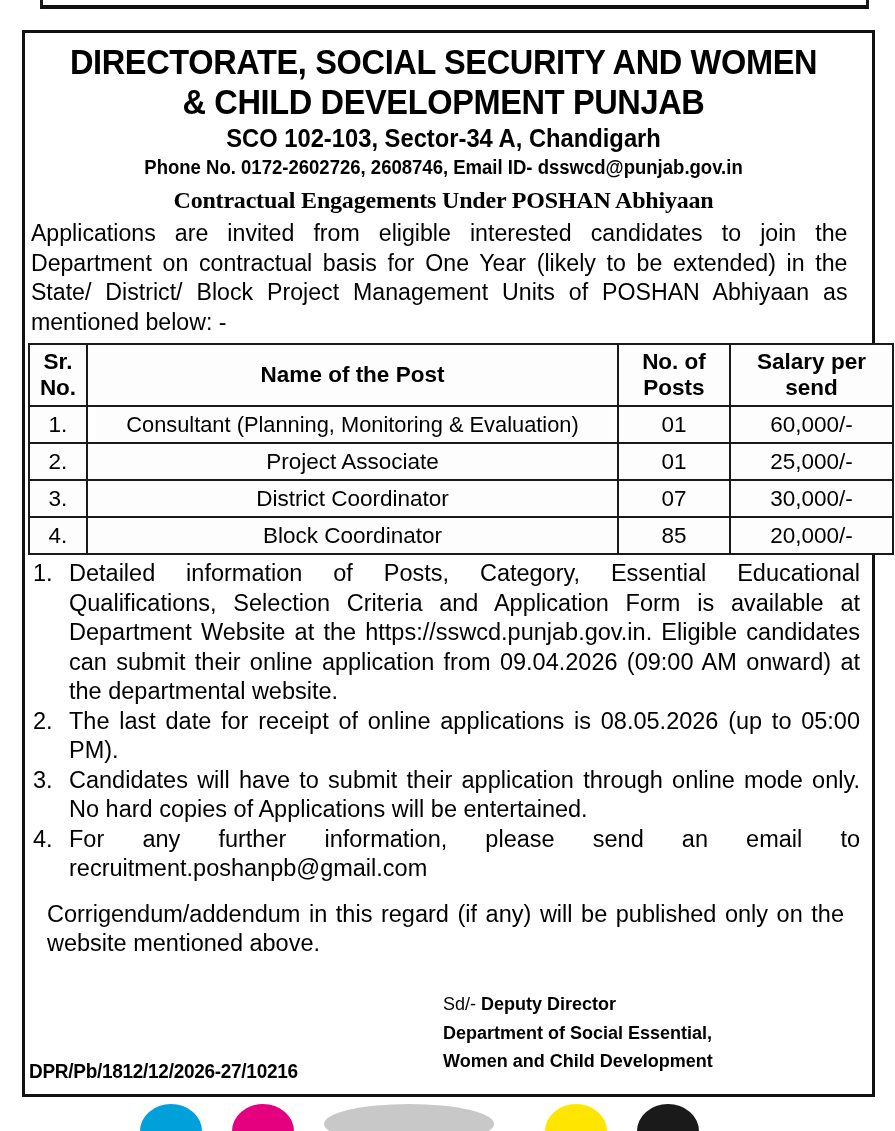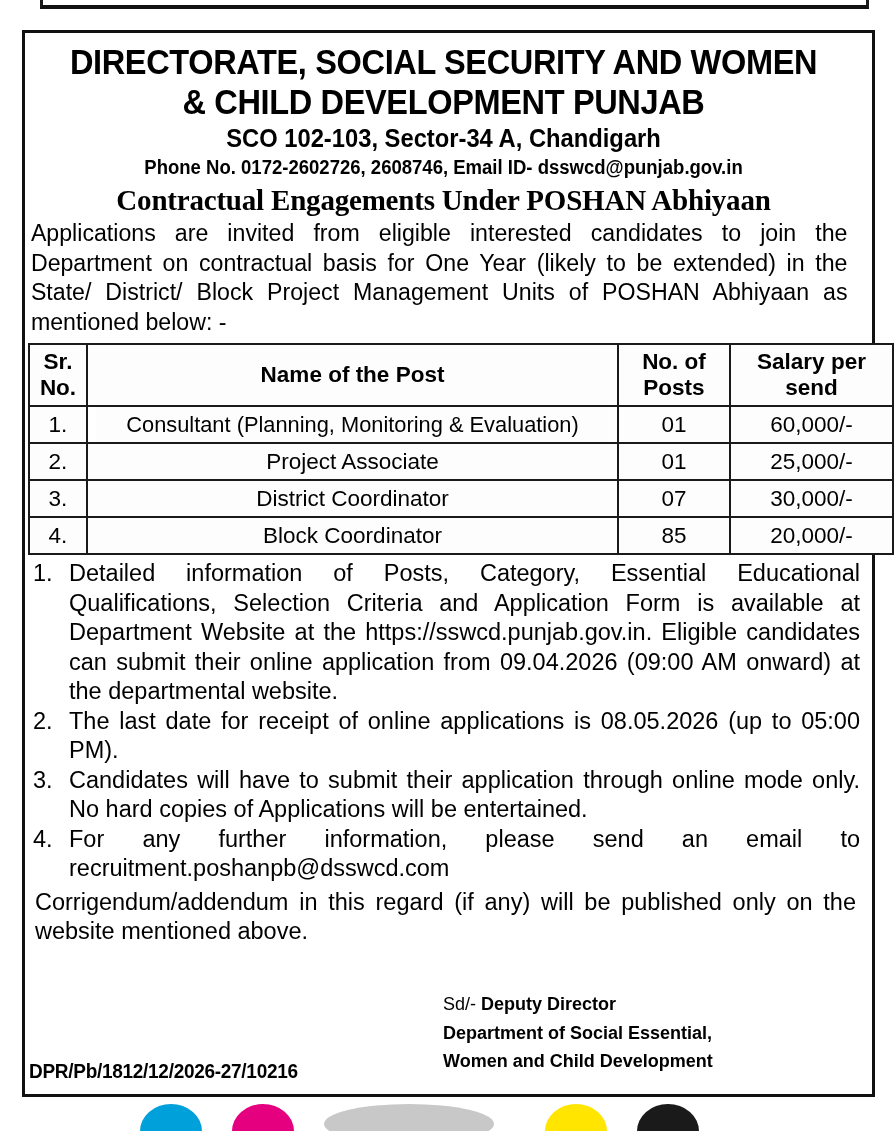--- a/index.html
+++ b/index.html
@@ -76,21 +76,21 @@
     line-height: 23px;
     text-align: center;
     transform: scaleX(0.95);
     transform-origin: center top;
     margin: 3px 0 0 0;
   }
 
   .scheme-title {
     font-family: "Liberation Serif", serif;
     font-weight: bold;
-    font-size: 29px;
+    font-size: 24px;
     line-height: 33px;
     text-align: center;
     letter-spacing: -0.2px;
     margin: 5px 0 2px 0;
   }
 
   .intro {
     font-size: 23.5px;
     line-height: 29.5px;
     text-align: justify;
@@ -161,21 +161,21 @@
   ol.notes > li.justify-full {
     text-align-last: justify;
   }
   .strong-inline { font-weight: normal; }
 
   .closing {
     font-size: 23.5px;
     line-height: 29.5px;
     text-align: justify;
     text-align-last: left;
-    margin: 4px;
+    margin: 16px;
     padding: 0 2px 0 6px;
   }
 
   .signature {
     position: absolute;
     left: 418px;
     top: 948px;
     font-size: 18px;
     line-height: 28.5px;
     font-weight: bold;
@@ -281,21 +281,21 @@
       <li>
         <span class="marker">1.</span><span>Detailed information of Posts, Category, Essential Educational Qualifications, Selection Criteria and Application Form is available at Department Website at the </span><span class="strong-inline">https://sswcd.punjab.gov.in</span><span>. Eligible candidates can submit their online application from </span><span class="strong-inline">09.04.2026 (09:00 AM onward)</span><span> at the departmental website.</span>
       </li>
       <li>
         <span class="marker">2.</span><span>The last date for receipt of online applications is 08.05.2026 (up to 05:00 PM).</span>
       </li>
       <li>
         <span class="marker">3.</span><span>Candidates will have to submit their application through online mode only. No hard copies of Applications will be entertained.</span>
       </li>
       <li class="justify-full">
-        <span class="marker">4.</span><span>For any further information, please send an email to </span><br><span class="strong-inline">recruitment.poshanpb@dsswcd.com</span>
+        <span class="marker">4.</span><span>For any further information, please send an email to </span><br><span class="strong-inline">recruitment.poshanpb@gmail.com</span>
       </li>
     </ol>
 
     <p class="closing">Corrigendum/addendum in this regard (if any) will be published only on the website mentioned above.</p>
 
     <div class="signature">
       <div><span class="sd">Sd/-</span> <span>Deputy Director</span></div>
       <div>Department of Social Essential,</div>
       <div>Women and Child Development</div>
     </div>

